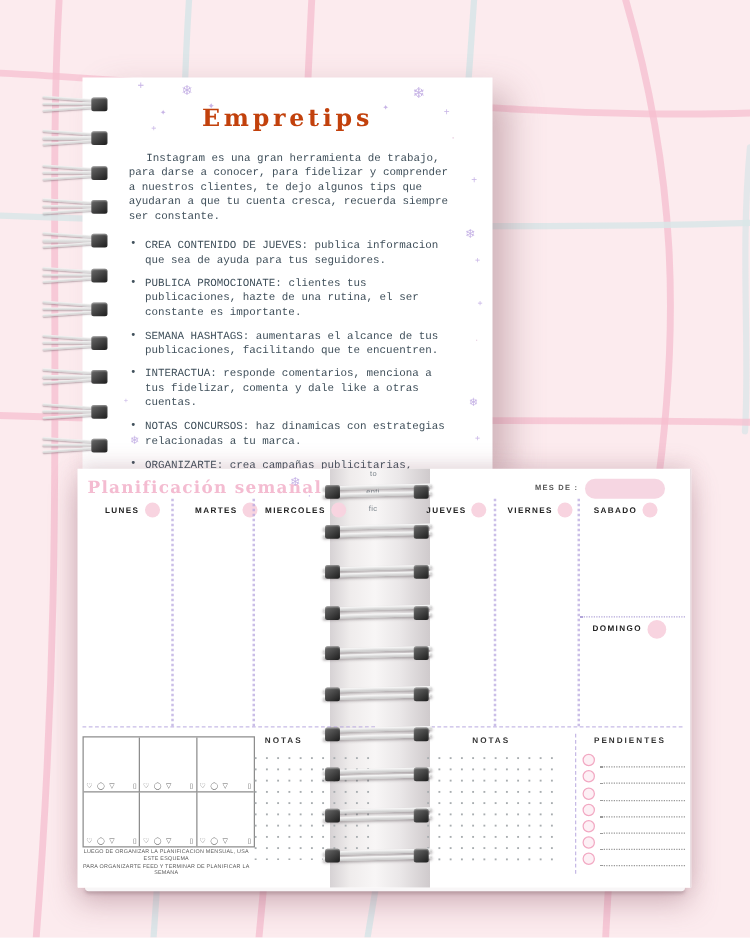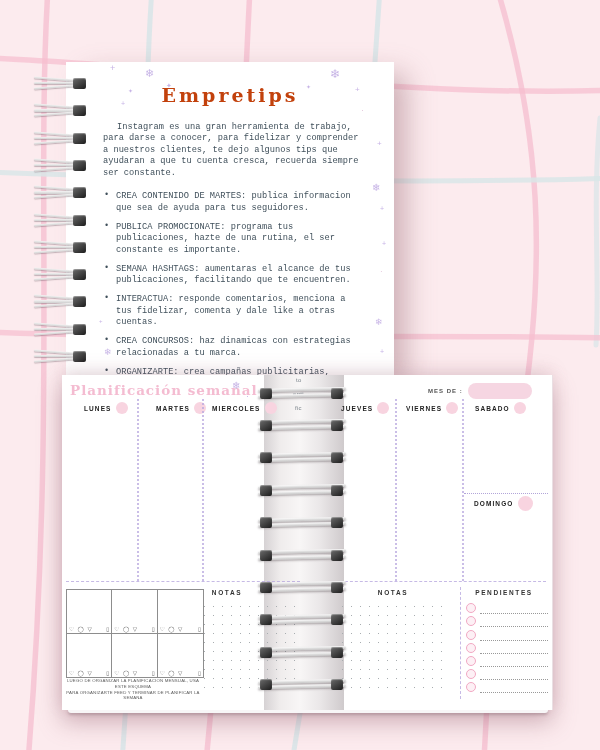--- a/index.html
+++ b/index.html
@@ -114,25 +114,25 @@
       <path d="M-12,172 C200,180 430,184 612,178" stroke="#d9e6e8" stroke-width="5" opacity="0.85"></path>
       <path d="M-12,332 C200,340 430,334 612,338" stroke="#f6bdcf" stroke-width="5.5" opacity="0.7"></path>
     </g>
   </svg>
 
   <div class="tips-page">
     <div class="tips-title">Empretips</div>
     <div class="tips-body">
       <p>Instagram es una gran herramienta de trabajo, para darse a conocer, para fidelizar y comprender a nuestros clientes, te dejo algunos tips que ayudaran a que tu cuenta cresca, recuerda siempre ser constante.</p>
       <ul>
-        <li><span class="b">•</span><span>CREA CONTENIDO DE MARTES:</span> <span>publica informacion que sea de ayuda para tus seguidores.</span></li>
-        <li><span class="b">•</span><span>PUBLICA PROMOCIONATE:</span> <span>programa tus publicaciones, hazte de una rutina, el ser constante es importante.</span></li>
+        <li><span class="b">•</span><span>CREA CONTENIDO DE JUEVES:</span> <span>publica informacion que sea de ayuda para tus seguidores.</span></li>
+        <li><span class="b">•</span><span>PUBLICA PROMOCIONATE:</span> <span>clientes tus publicaciones, hazte de una rutina, el ser constante es importante.</span></li>
         <li><span class="b">•</span><span>SEMANA HASHTAGS:</span> <span>aumentaras el alcance de tus publicaciones, facilitando que te encuentren.</span></li>
         <li><span class="b">•</span><span>INTERACTUA:</span> <span>responde comentarios, menciona a tus fidelizar, comenta y dale like a otras cuentas.</span></li>
-        <li><span class="b">•</span><span>CREA CONCURSOS:</span> <span>haz dinamicas con estrategias relacionadas a tu marca.</span></li>
+        <li><span class="b">•</span><span>NOTAS CONCURSOS:</span> <span>haz dinamicas con estrategias relacionadas a tu marca.</span></li>
         <li><span class="b">•</span><span>ORGANIZARTE:</span> <span>crea campañas publicitarias, siempre teniendo en cuenta los datos de tu publico, para llegar a la ente correcta.</span></li>
         <li><span class="b">•</span><span>ANALIZA:</span> <span>evalua las estadisticas de tus seguidores, para</span></li>
       </ul>
     </div>
   </div>
 
   <span class="sp" style="left:110px;top:64px;font-size:9px">+</span>
   <span class="sp" style="left:145px;top:68px;font-size:11px">❄</span>
   <span class="sp" style="left:128px;top:88px;font-size:6px">✦</span>
   <span class="sp" style="left:121px;top:100px;font-size:7px">+</span>

